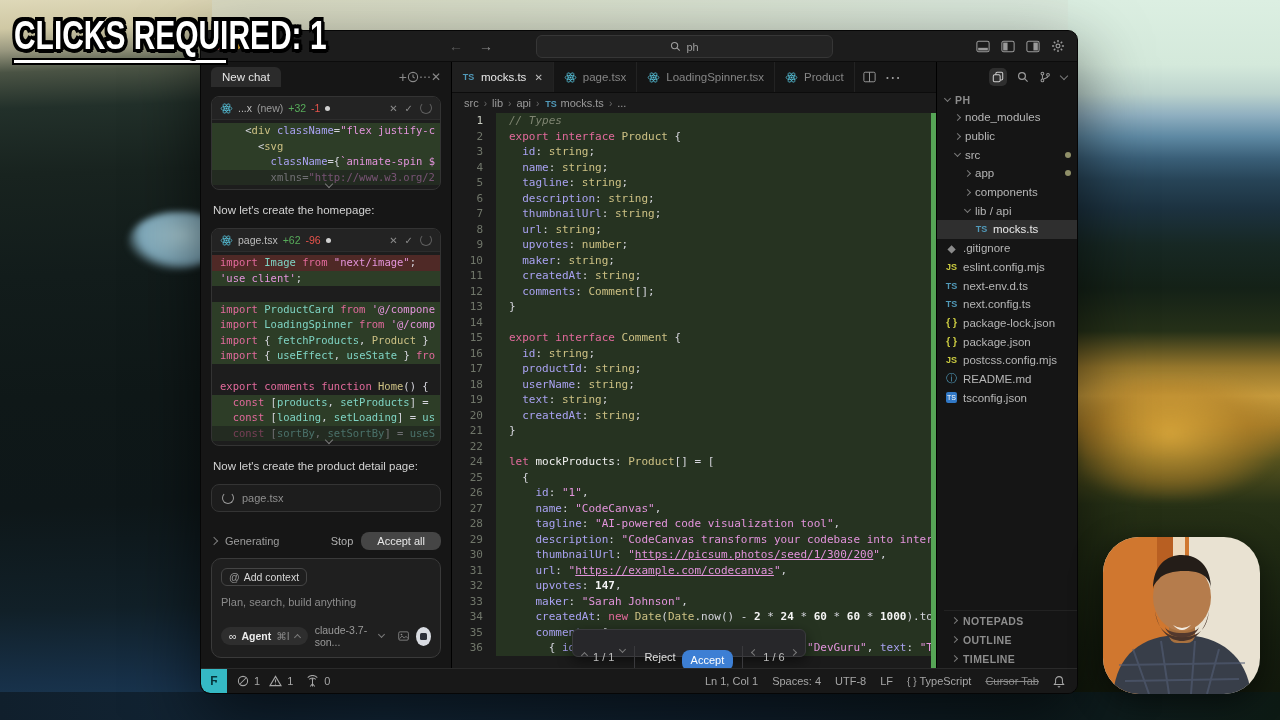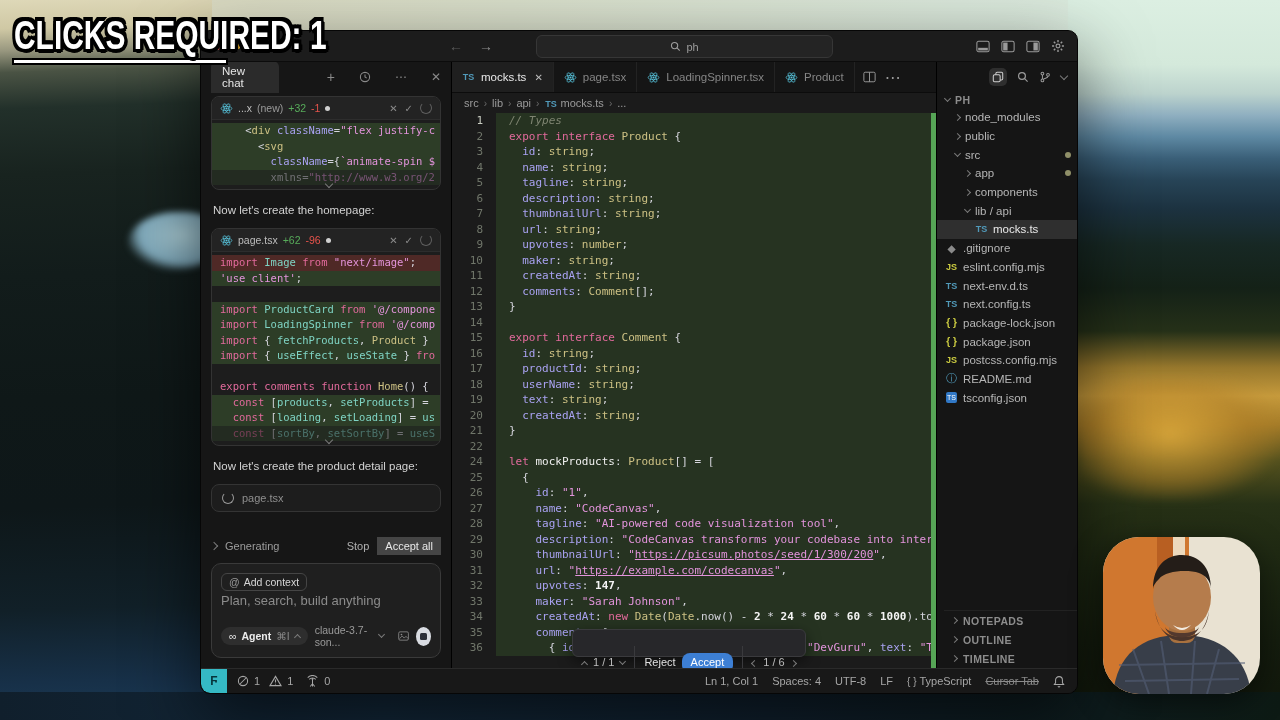--- a/index.html
+++ b/index.html
@@ -50,21 +50,21 @@
     border:1px solid #363636;border-radius:6px;display:flex;align-items:center;justify-content:center;
     gap:5px;color:#9c9c9c;font-size:11px;}
   .tb-icons{position:absolute;right:12px;top:0;height:30px;display:flex;align-items:center;gap:11px;color:#9a9a9a;}
 
   
   .main{flex:1;display:flex;min-height:0;}
 
   
   .chat{width:250px;flex:0 0 250px;background:#161616;border-right:1px solid #000;
     display:flex;flex-direction:column;min-height:0;}
-  .chat-head{height:30px;flex:0 0 30px;display:flex;align-items:center;padding:0 10px;gap:24px;}
+  .chat-head{height:30px;flex:0 0 30px;display:flex;align-items:center;padding:0 10px;gap:0;}
   .chat-tab{background:#2b2b2b;border-radius:6px 6px 0 0;padding:4px 11px;color:#e6e6e6;font-size:11.5px;}
   .chat-head .sp{flex:1}
   .chat-head .ic{color:#8a8a8a;font-size:12px;display:flex;align-items:center;}
   .chat-scroll{flex:1;overflow:hidden;padding:4px 10px 0 10px;}
   .cblock{border:1px solid #333;border-radius:8px;background:#1d1d1d;overflow:hidden;
     position:relative;margin-bottom:10px;}
   .cb-head{height:22px;background:#232323;display:flex;align-items:center;gap:5px;padding:0 8px;
     font-size:10.5px;color:#9a9a9a;border-bottom:1px solid #2d2d2d;}
   .cb-file{color:#bdbdbd;}
   .cb-add{color:#57ab5a;}.cb-del{color:#e5534b;}
@@ -77,25 +77,25 @@
   .cb-line.fade{opacity:.45;}
   .cb-expand{position:absolute;left:50%;bottom:2px;transform:translateX(-50%);}
   .chat-msg{color:#d2d2d2;font-size:11.5px;margin:14px 2px 12px 2px;}
   .filechip{border:1px solid #343434;background:#1d1d1d;border-radius:8px;height:26px;
     display:flex;align-items:center;gap:8px;padding:0 10px;color:#8f8f8f;font-size:11px;}
   .spinner{width:10px;height:10px;border:1.6px solid #9a9a9a;border-top-color:transparent;
     border-radius:50%;display:inline-block;}
   .chat-foot{flex:0 0 auto;padding:0 10px 10px 10px;}
   .gen-row{display:flex;align-items:center;gap:8px;height:26px;font-size:11px;color:#b5b5b5;}
   .gen-row .sp{flex:1}
-  .btn-acceptall{background:#454545;color:#e8e8e8;border-radius:0;padding:3px 8px;font-size:11px;}
+  .btn-acceptall{background:#454545;color:#e8e8e8;border-radius:8px;padding:3px 16px;font-size:11px;}
   .inputbox{border:1px solid #3a3a3a;background:#1f1f1f;border-radius:10px;padding:8px 9px 9px 9px;margin-top:4px;}
   .ctxchip{display:inline-flex;align-items:center;gap:4px;border:1px solid #454545;border-radius:6px;
     padding:2px 7px;color:#d6d6d6;font-size:10.5px;}
-  .ph-line{color:#8b8b8b;font-size:13px;margin-top:2px;}
+  .ph-line{color:#8b8b8b;font-size:11px;margin-top:10px;}
   .agent-row{display:flex;align-items:center;gap:7px;margin-top:16px;}
   .agent-pill{display:inline-flex;align-items:center;gap:5px;background:#2e2e2e;border-radius:10px;
     padding:3px 8px;color:#ececec;font-size:10.5px;font-weight:700;}
   .agent-pill .dim{color:#8a8a8a;font-weight:400;}
   .model{color:#9a9a9a;font-size:10.5px;display:flex;align-items:center;gap:4px;}
   .agent-row .sp{flex:1}
   .stopbtn{width:19px;height:19px;border-radius:50%;background:#d9dce2;display:flex;
     align-items:center;justify-content:center;}
   .stopbtn i{width:7px;height:7px;background:#2b2f38;border-radius:1.5px;display:block;}
 
@@ -124,21 +124,21 @@
   .tk-st{color:#e394dc}
   .tk-su{color:#e394dc;text-decoration:underline}
   .tk-nu{color:#f5f5f5;font-weight:700}
   .tk-pn{color:#d5d5dd}
   .tk-vr{color:#f0f0f0;font-weight:400}
   .tk-id{color:#7fd4c4}
 
   .widget{position:absolute;left:120px;top:516px;height:26px;background:#27272a;border:1px solid #3a3a3d;
     border-radius:6px;box-shadow:0 4px 14px rgba(0,0,0,.5);display:flex;align-items:center;
     font-family:"Liberation Sans",sans-serif;font-size:11px;color:#bdbdbd;z-index:5;}
-  .widget .seg{display:flex;align-items:center;gap:6px;padding:4px 9px;height:100%;margin-top:40px;}
+  .widget .seg{display:flex;align-items:flex-start;gap:6px;padding:4px 9px;height:100%;margin-top:40px;}
   .widget .seg+.seg{border-left:1px solid #3a3a3d;}
   .btn-accept{background:#3d7fd4;color:#fff;border-radius:8px;padding:2.5px 9px;font-size:11px;}
 
   
   .explorer{width:140px;flex:0 0 140px;background:#151515;border-left:1px solid #000;
     display:flex;flex-direction:column;position:relative;font-size:11.5px;color:#b6b6b6;}
   .exp-head{height:30px;flex:0 0 30px;display:flex;align-items:center;justify-content:flex-end;
     gap:10px;padding:0 10px;color:#9a9a9a;}
   .exp-head .act{background:#2e2e2e;border-radius:5px;padding:3px;display:flex;}
   .exp-root{display:flex;align-items:center;gap:5px;padding:2px 8px;color:#8d8d8d;

